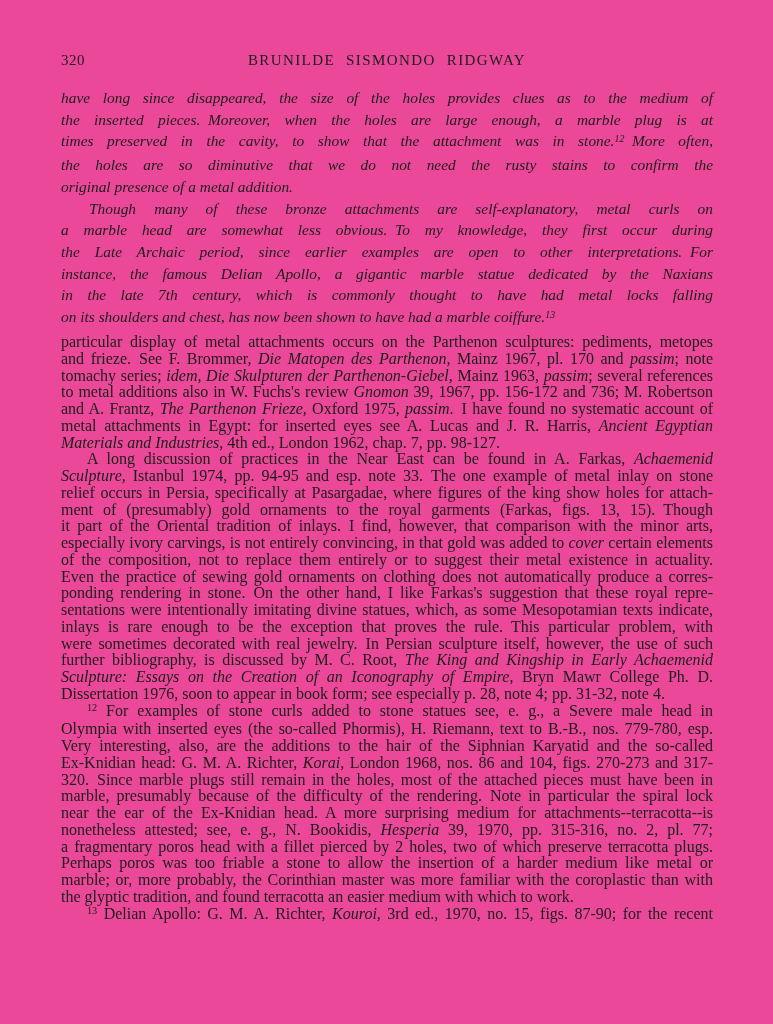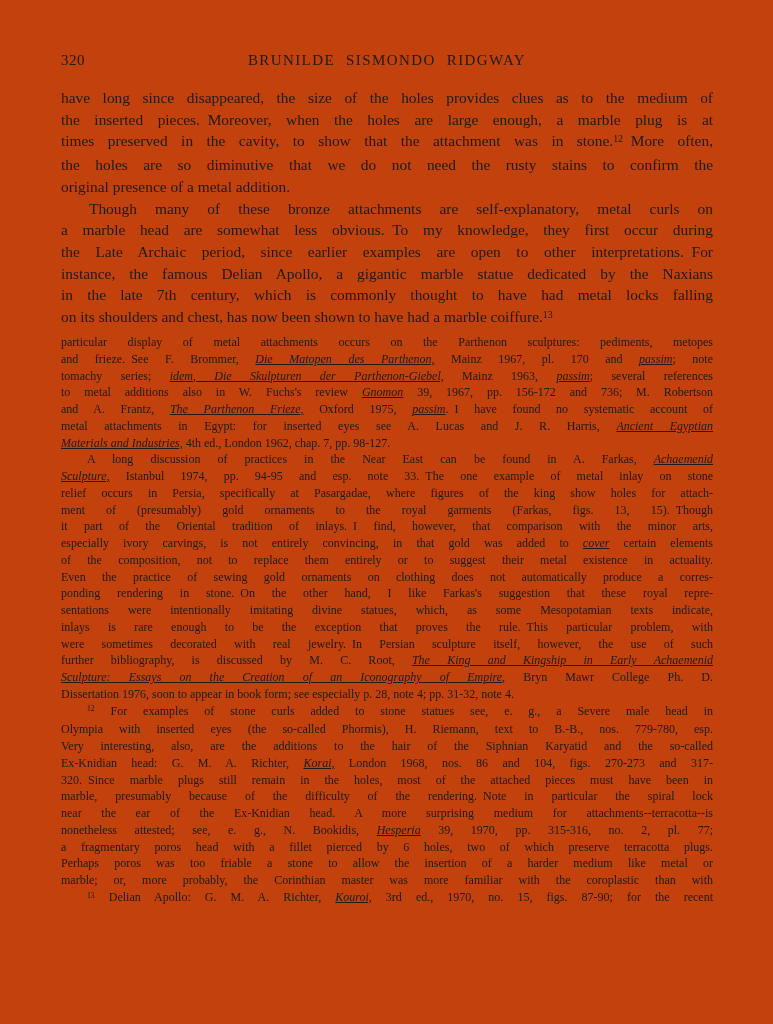--- a/index.html
+++ b/index.html
@@ -3,46 +3,46 @@
 <meta charset="utf-8">
 <style>
   html,body{margin:0;padding:0;}
   body{
     width:773px;height:1024px;
     background:#fcfcfa;
     font-family:"Liberation Serif","DejaVu Serif",serif;
   }
   .page{
     position:relative;width:773px;height:1024px;
-    background:#c2410c;color:#1c1c1c;
+    background:#ec4899;color:#1c1c1c;
     overflow:hidden;
   }
   .pagehead{
     position:absolute;top:52px;left:61px;right:60px;
     text-align:center;font-size:15px;
   }
   .pagenum{position:absolute;left:0;top:0;letter-spacing:.5px;}
   .runhead{letter-spacing:1.4px;word-spacing:6px;}
-  .bodytext{position:absolute;top:87px;left:61px;width:652px;}
+  .bodytext{position:absolute;top:87px;left:61px;width:652px;font-style:italic;}
   .body-line{
     font-size:15.4px;line-height:21.7px;
     text-align:justify;text-align-last:justify;text-justify:inter-word;
     white-space:normal;
   }
   .body-line.last{text-align-last:left;}
   .body-line.indent{text-indent:28px;}
   .footnotes{position:absolute;top:334px;left:61px;width:652px;}
   .fn-line{
-    font-size:12px;line-height:16.75px;
+    font-size:16px;line-height:16.75px;
     text-align:justify;text-align-last:justify;text-justify:inter-word;
     white-space:normal;
   }
   .fn-line.last{text-align-last:left;}
   .fn-line.indent{text-indent:26px;}
-  .it{font-style:italic;text-decoration:underline;}
+  .it{font-style:italic;}
   .sup{font-size:64%;position:relative;top:-0.42em;margin-top:40px;}
 </style>
 </head>
 <body>
 
 <div class="page">
   <header class="pagehead">
     <span class="pagenum">320</span>
     <span class="runhead">BRUNILDE SISMONDO RIDGWAY</span>
   </header>
@@ -85,18 +85,19 @@
       <div class="fn-line"><span class="it">Sculpture: Essays on the Creation of an Iconography of Empire</span><span>, Bryn Mawr College Ph. D.</span></div>
       <div class="fn-line last"><span>Dissertation 1976, soon to appear in book form; see especially p. 28, note 4; pp. 31-32, note 4.</span></div>
       <div class="fn-line indent"><span class="sup">12</span><span> For examples of stone curls added to stone statues see, e. g., a Severe male head in</span></div>
       <div class="fn-line"><span>Olympia with inserted eyes (the so-called Phormis), H. Riemann, text to B.-B., nos. 779-780, esp.</span></div>
       <div class="fn-line"><span>Very interesting, also, are the additions to the hair of the Siphnian Karyatid and the so-called</span></div>
       <div class="fn-line"><span>Ex-Knidian head: G. M. A. Richter, </span><span class="it">Korai,</span><span> London 1968, nos. 86 and 104, figs. 270-273 and 317-</span></div>
       <div class="fn-line"><span>320. Since marble plugs still remain in the holes, most of the attached pieces must have been in</span></div>
       <div class="fn-line"><span>marble, presumably because of the difficulty of the rendering. Note in particular the spiral lock</span></div>
       <div class="fn-line"><span>near the ear of the Ex-Knidian head. A more surprising medium for attachments--terracotta--is</span></div>
       <div class="fn-line"><span>nonetheless attested; see, e. g., N. Bookidis, </span><span class="it">Hesperia</span><span> 39, 1970, pp. 315-316, no. 2, pl. 77;</span></div>
-      <div class="fn-line"><span>a fragmentary poros head with a fillet pierced by 6 holes, two of which preserve terracotta plugs.</span></div>
+      <div class="fn-line"><span>a fragmentary poros head with a fillet pierced by 2 holes, two of which preserve terracotta plugs.</span></div>
       <div class="fn-line"><span>Perhaps poros was too friable a stone to allow the insertion of a harder medium like metal or</span></div>
       <div class="fn-line"><span>marble; or, more probably, the Corinthian master was more familiar with the coroplastic than with</span></div>
+      <div class="fn-line last"><span>the glyptic tradition, and found terracotta an easier medium with which to work.</span></div>
       <div class="fn-line indent"><span class="sup">13</span><span> Delian Apollo: G. M. A. Richter, </span><span class="it">Kouroi,</span><span> 3rd ed., 1970, no. 15, figs. 87-90; for the recent</span></div>
     </section>
 </div>
 
 </body></html>

